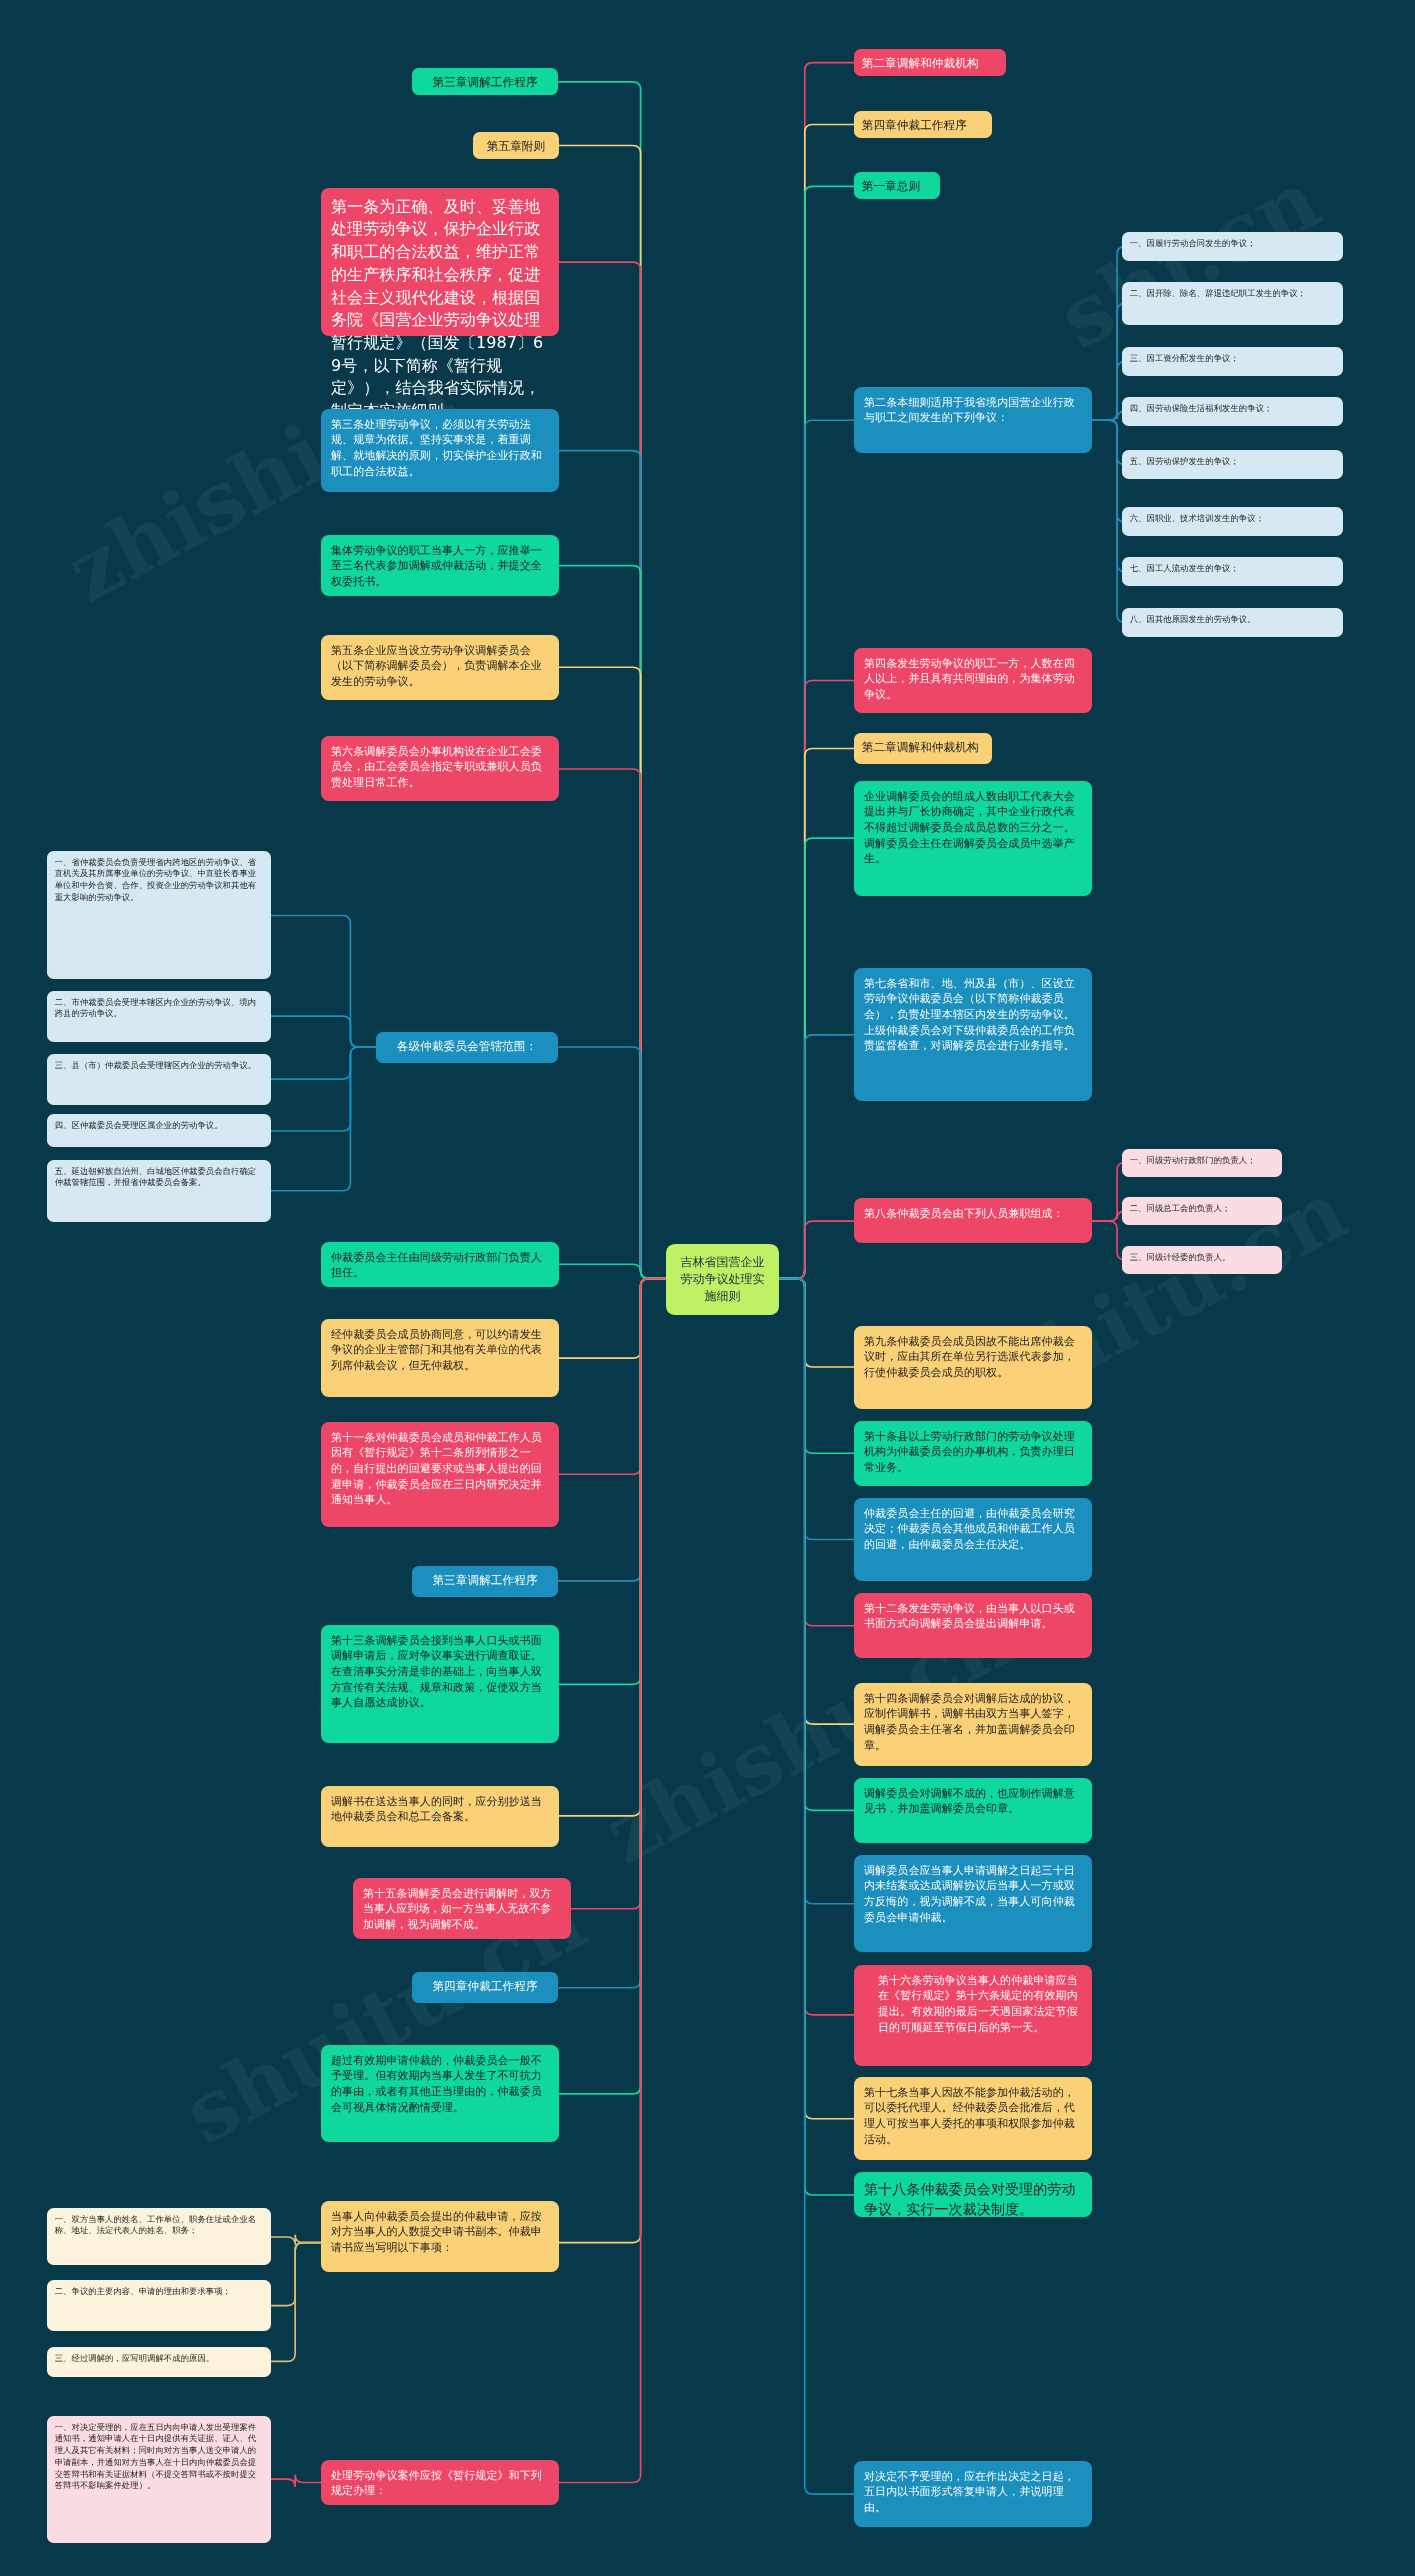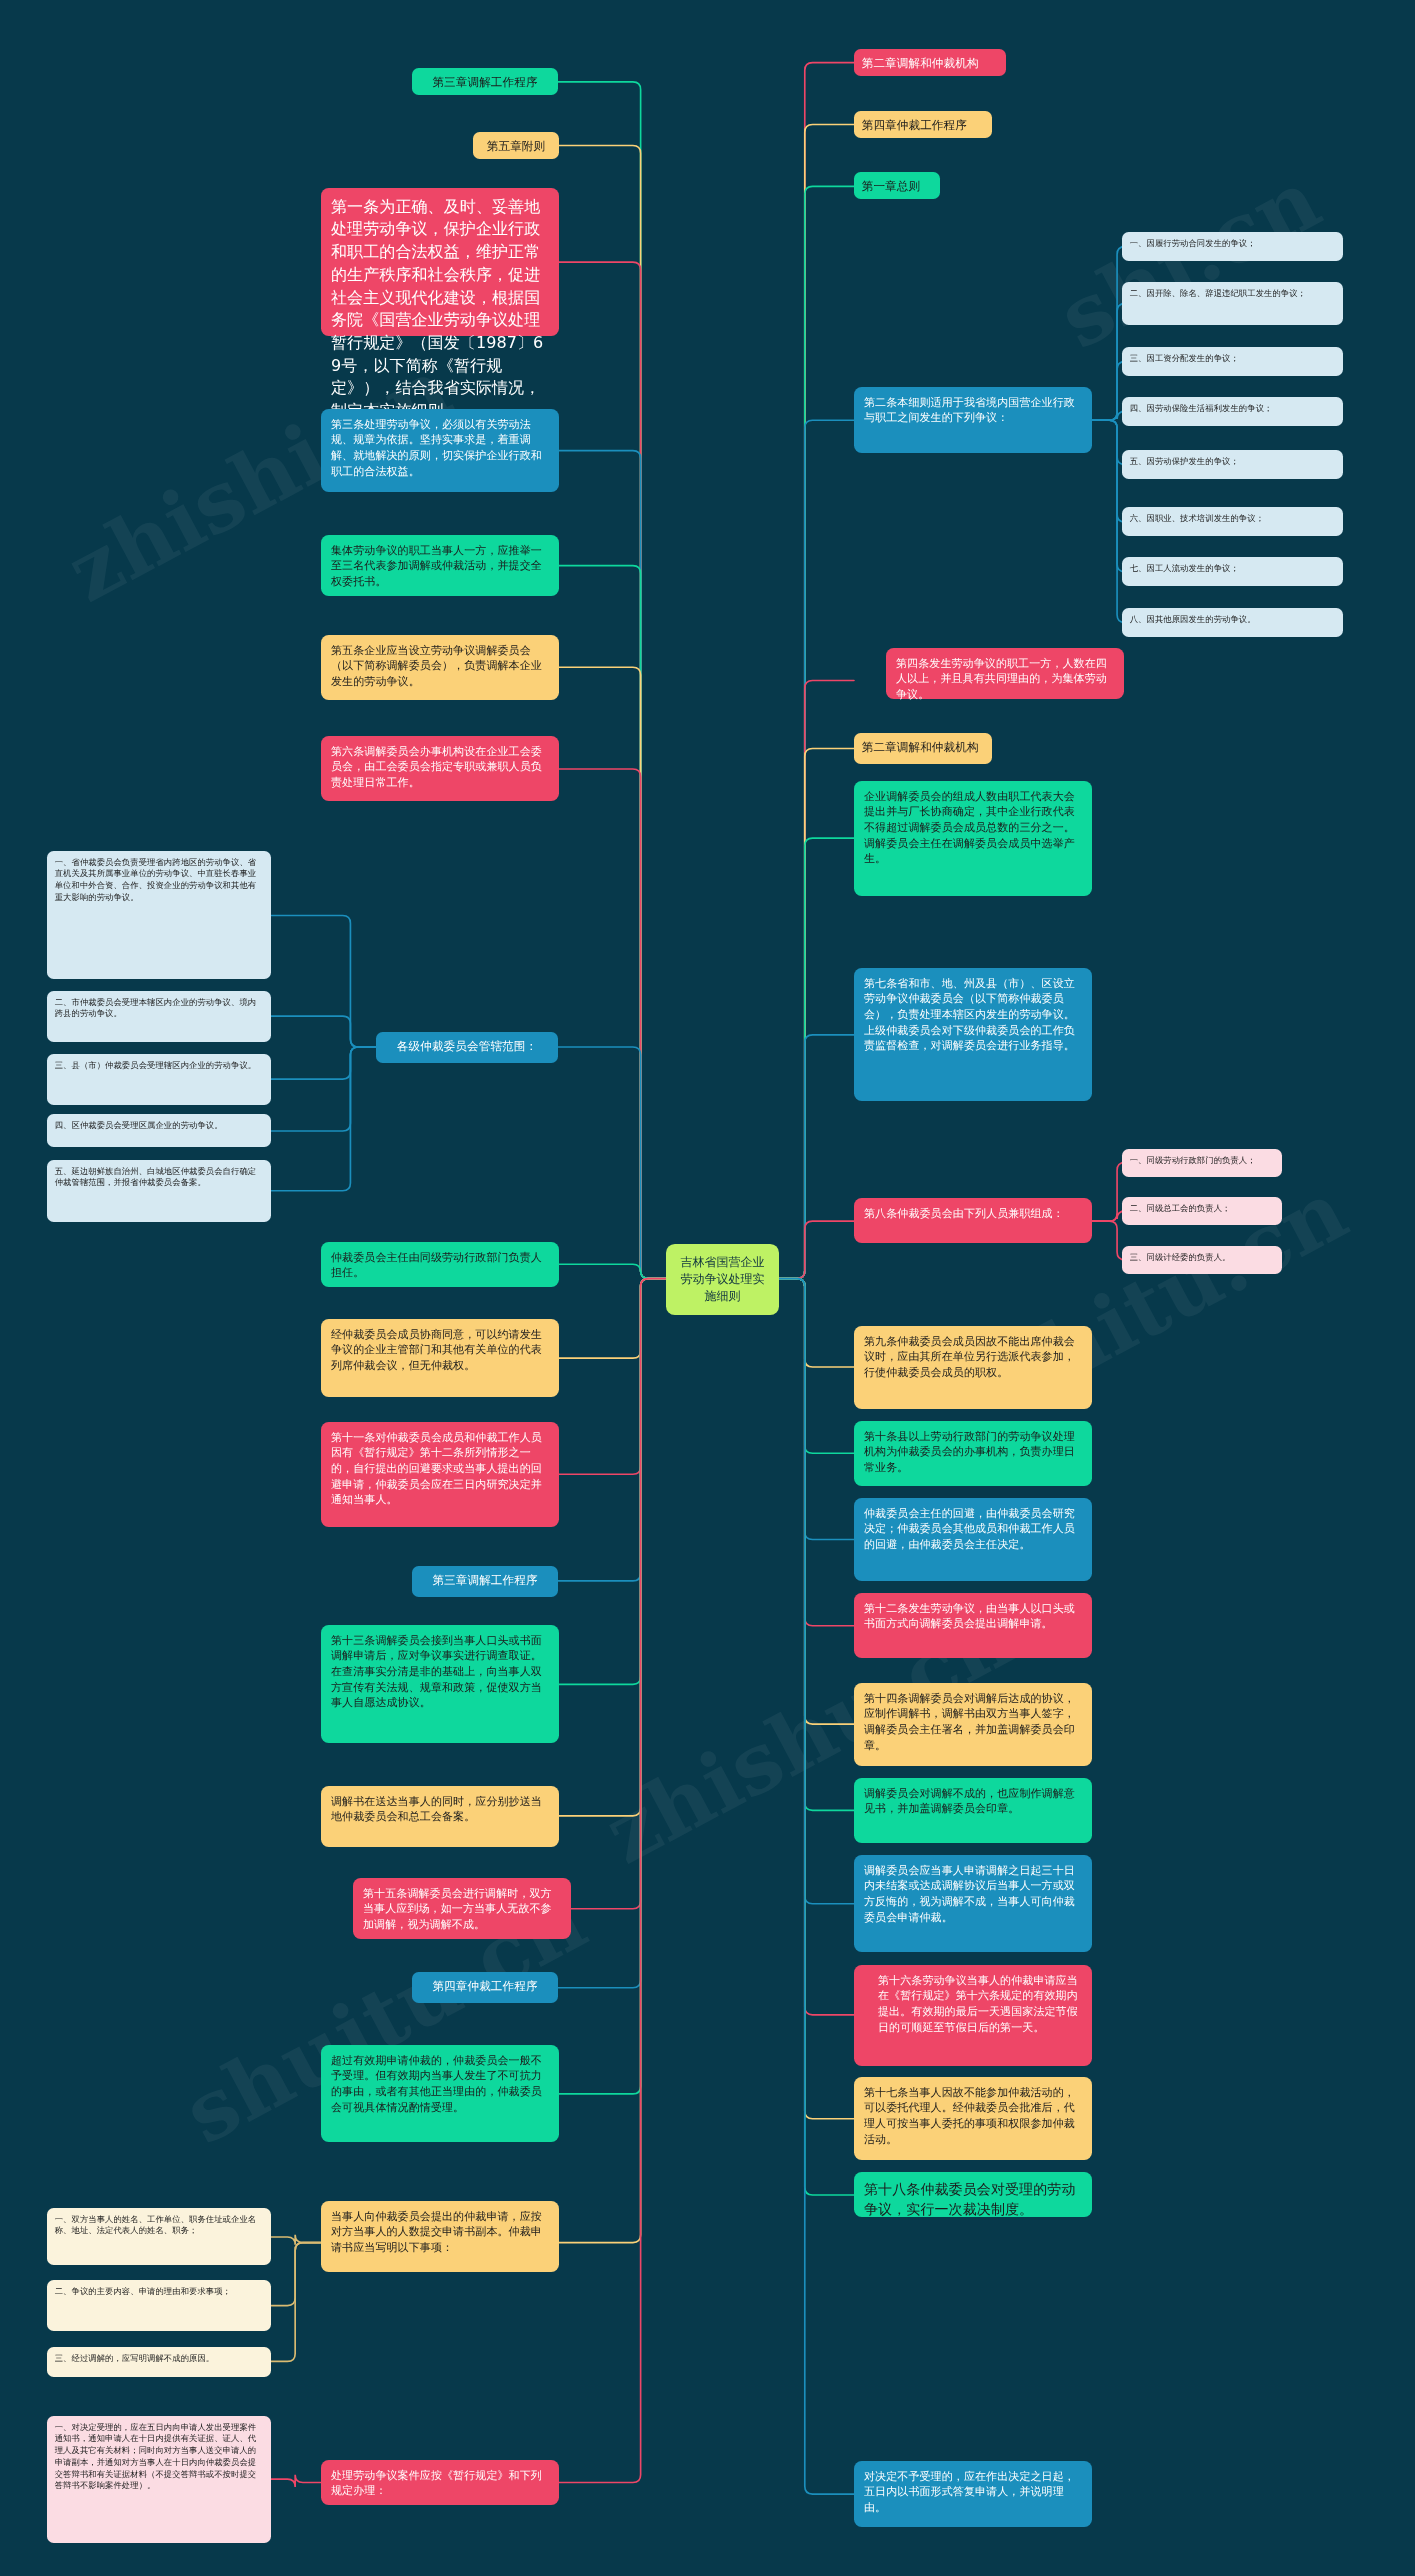--- a/index.html
+++ b/index.html
@@ -148,21 +148,21 @@
       <div class="node c-ltblue t-dark sm" style="left: 47px; top: 1114px; width: 224px; font-size: 8.3px; height: 33px;">四、区仲裁委员会受理区属企业的劳动争议。</div>
       <div class="node c-ltblue t-dark sm" style="left: 47px; top: 1160px; width: 224px; font-size: 8.3px; height: 62px;">五、延边朝鲜族自治州、白城地区仲裁委员会自行确定仲裁管辖范围，并报省仲裁委员会备案。</div>
       <div class="node c-cream t-dark sm" style="left: 47px; top: 2208px; width: 224px; font-size: 8.3px; height: 57px;">一、双方当事人的姓名、工作单位、职务住址或企业名称、地址、法定代表人的姓名、职务；</div>
       <div class="node c-cream t-dark sm" style="left: 47px; top: 2280px; width: 224px; font-size: 8.3px; height: 51px;">二、争议的主要内容、申请的理由和要求事项；</div>
       <div class="node c-cream t-dark sm" style="left: 47px; top: 2347px; width: 224px; font-size: 8.3px; height: 30px;">三、经过调解的，应写明调解不成的原因。</div>
       <div class="node c-ltpink t-dark sm" style="left: 47px; top: 2416px; width: 224px; font-size: 8.3px; height: 127px;">一、对决定受理的，应在五日内向申请人发出受理案件通知书，通知申请人在十日内提供有关证据、证人、代理人及其它有关材料；同时向对方当事人送交申请人的申请副本，并通知对方当事人在十日内向仲裁委员会提交答辩书和有关证据材料（不提交答辩书或不按时提交答辩书不影响案件处理）。</div>
       <div class="node c-pink t-light sm" style="left: 854px; top: 49px; width: 152px; font-size: 11.6px;">第二章调解和仲裁机构</div>
       <div class="node c-gold t-dark sm" style="left: 854px; top: 111px; width: 138px; font-size: 11.6px;">第四章仲裁工作程序</div>
       <div class="node c-green t-dark sm" style="left: 854px; top: 172px; width: 86px; font-size: 11.6px;">第一章总则</div>
       <div class="node c-blue t-light" style="left: 854px; top: 387px; width: 238px; font-size: 11px; height: 66px;">第二条本细则适用于我省境内国营企业行政与职工之间发生的下列争议：</div>
-      <div class="node c-pink t-light" style="left: 854px; top: 648px; width: 238px; font-size: 11px; height: 51px; margin-left: 32px;">第四条发生劳动争议的职工一方，人数在四人以上，并且具有共同理由的，为集体劳动争议。</div>
+      <div class="node c-pink t-light" style="left: 854px; top: 648px; width: 238px; font-size: 11px; height: 65px;">第四条发生劳动争议的职工一方，人数在四人以上，并且具有共同理由的，为集体劳动争议。</div>
       <div class="node c-gold t-dark sm" style="left: 854px; top: 733px; width: 138px; font-size: 11.6px; height: 31px;">第二章调解和仲裁机构</div>
       <div class="node c-green t-dark" style="left: 854px; top: 781px; width: 238px; font-size: 11px; height: 115px;">企业调解委员会的组成人数由职工代表大会提出并与厂长协商确定，其中企业行政代表不得超过调解委员会成员总数的三分之一。调解委员会主任在调解委员会成员中选举产生。</div>
       <div class="node c-blue t-light" style="left: 854px; top: 968px; width: 238px; font-size: 11px; height: 133px;">第七条省和市、地、州及县（市）、区设立劳动争议仲裁委员会（以下简称仲裁委员会），负责处理本辖区内发生的劳动争议。上级仲裁委员会对下级仲裁委员会的工作负责监督检查，对调解委员会进行业务指导。</div>
       <div class="node c-pink t-light" style="left: 854px; top: 1198px; width: 238px; font-size: 11px; height: 45px;">第八条仲裁委员会由下列人员兼职组成：</div>
       <div class="node c-gold t-dark" style="left: 854px; top: 1326px; width: 238px; font-size: 11px; height: 83px;">第九条仲裁委员会成员因故不能出席仲裁会议时，应由其所在单位另行选派代表参加，行使仲裁委员会成员的职权。</div>
       <div class="node c-green t-dark" style="left: 854px; top: 1421px; width: 238px; font-size: 11px; height: 65px;">第十条县以上劳动行政部门的劳动争议处理机构为仲裁委员会的办事机构，负责办理日常业务。</div>
       <div class="node c-blue t-light" style="left: 854px; top: 1498px; width: 238px; font-size: 11px; height: 83px;">仲裁委员会主任的回避，由仲裁委员会研究决定；仲裁委员会其他成员和仲裁工作人员的回避，由仲裁委员会主任决定。</div>
       <div class="node c-pink t-light" style="left: 854px; top: 1593px; width: 238px; font-size: 11px; height: 65px;">第十二条发生劳动争议，由当事人以口头或书面方式向调解委员会提出调解申请。</div>
       <div class="node c-gold t-dark" style="left: 854px; top: 1683px; width: 238px; font-size: 11px; height: 83px;">第十四条调解委员会对调解后达成的协议，应制作调解书，调解书由双方当事人签字，调解委员会主任署名，并加盖调解委员会印章。</div>
       <div class="node c-green t-dark" style="left: 854px; top: 1778px; width: 238px; font-size: 11px; height: 65px;">调解委员会对调解不成的，也应制作调解意见书，并加盖调解委员会印章。</div>

